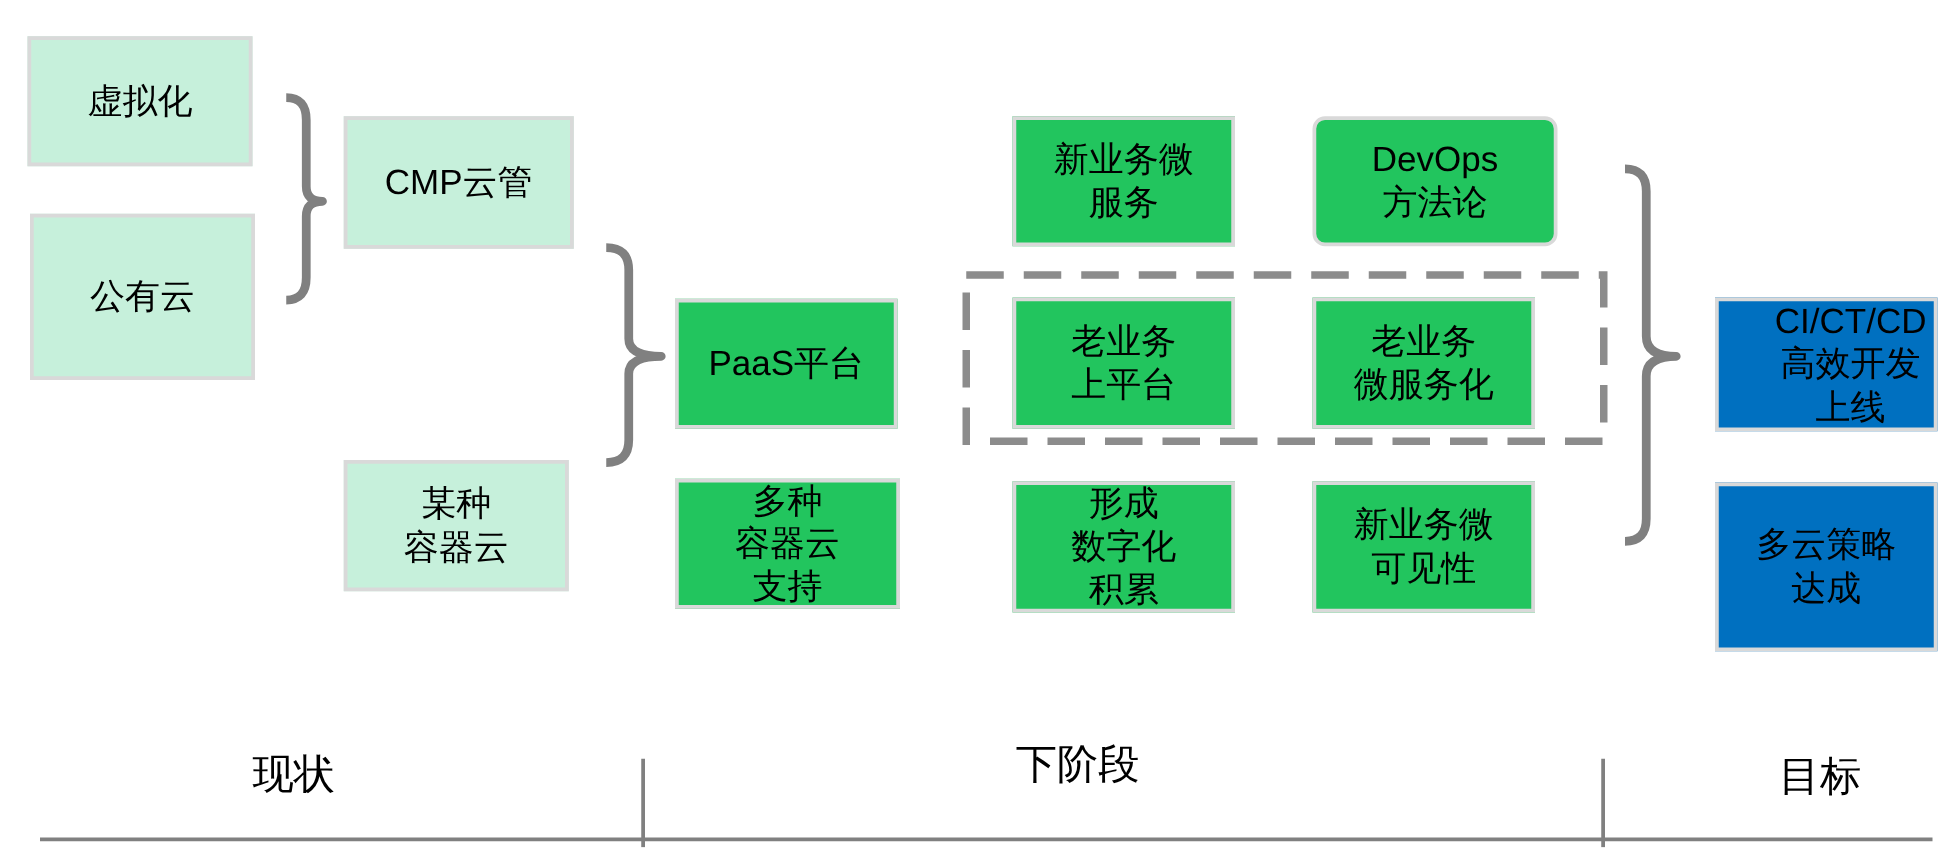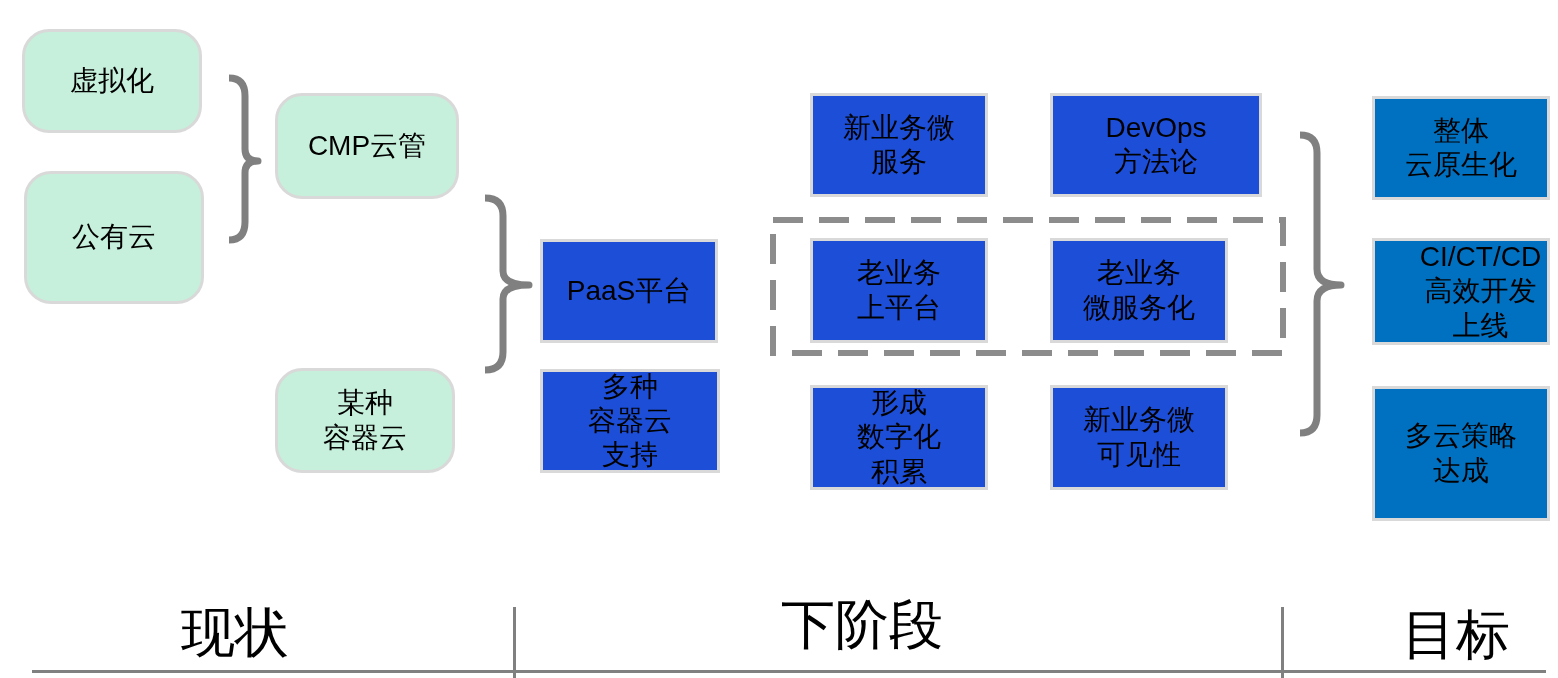--- a/index.html
+++ b/index.html
@@ -17,36 +17,36 @@
     border: 3px solid #D9D9D9;
     display: flex;
     align-items: center;
     justify-content: center;
     text-align: center;
     font-size: 28px;
     color: #000000;
     overflow: hidden;
   }
   .box .box-text { white-space: pre-line; line-height: 1.22; }
-  .light { background: #C6F0DB; border-radius: 27px; }
-  .dark  { background: #1d4ed8; }
+  .light { background: #C6F0DB; }
+  .dark  { background: #22c55e; }
   .blue  { background: #0070C0; }
 
   .overlay {
     position: absolute;
     left: 0; top: 0;
     pointer-events: none;
   }
 
   .stage-label {
     position: absolute;
     width: 220px;
     text-align: center;
     font-family: "Liberation Serif", serif;
-    font-size: 54px;
+    font-size: 33px;
     color: #000000;
     white-space: nowrap;
   }
   .vline {
     position: absolute;
     width: 3px;
     height: 71px;
     top: 607px;
     background: #808080;
   }
@@ -74,30 +74,30 @@
     <span class="box-text">CMP云管</span>
   </div>
   <div class="box light" style="left:275px; top:368px; width:180px; height:105px;">
     <span class="box-text">某种
 容器云</span>
   </div>
 
   <div class="box dark" style="left:540px; top:239px; width:178px; height:104px;">
     <span class="box-text">PaaS平台</span>
   </div>
-  <div class="box dark" style="left:540px; top:369px; width:180px; height:104px;">
+  <div class="box dark" style="left:540px; top:383px; width:180px; height:104px;">
     <span class="box-text">多种
 容器云
 支持</span>
   </div>
   <div class="box dark" style="left:810px; top:93px; width:178px; height:104px;">
     <span class="box-text">新业务微
 服务</span>
   </div>
-  <div class="box dark" style="left:1050px; top:93px; width:212px; height:104px;">
+  <div class="box dark" style="left:1050px; top:93px; width:196px; height:104px;border-radius:10px;">
     <span class="box-text">DevOps
 方法论</span>
   </div>
   <div class="box dark" style="left:810px; top:238px; width:178px; height:105px;">
     <span class="box-text">老业务
 上平台</span>
   </div>
   <div class="box dark" style="left:1050px; top:238px; width:178px; height:105px;">
     <span class="box-text">老业务
 微服务化</span>
@@ -105,24 +105,20 @@
   <div class="box dark" style="left:810px; top:385px; width:178px; height:105px;">
     <span class="box-text">形成
 数字化
 积累</span>
   </div>
   <div class="box dark" style="left:1050px; top:385px; width:178px; height:105px;">
     <span class="box-text">新业务微
 可见性</span>
   </div>
 
-  <div class="box blue" style="left:1372px; top:96px; width:178px; height:104px;">
-    <span class="box-text">整体
-云原生化</span>
-  </div>
   <div class="box blue" style="left:1372px; top:238px; width:178px; height:107px;padding-left:39px;">
     <span class="box-text">CI/CT/CD
 高效开发
 上线</span>
   </div>
   <div class="box blue" style="left:1372px; top:386px; width:178px; height:135px;">
     <span class="box-text">多云策略
 达成</span>
   </div>
 

